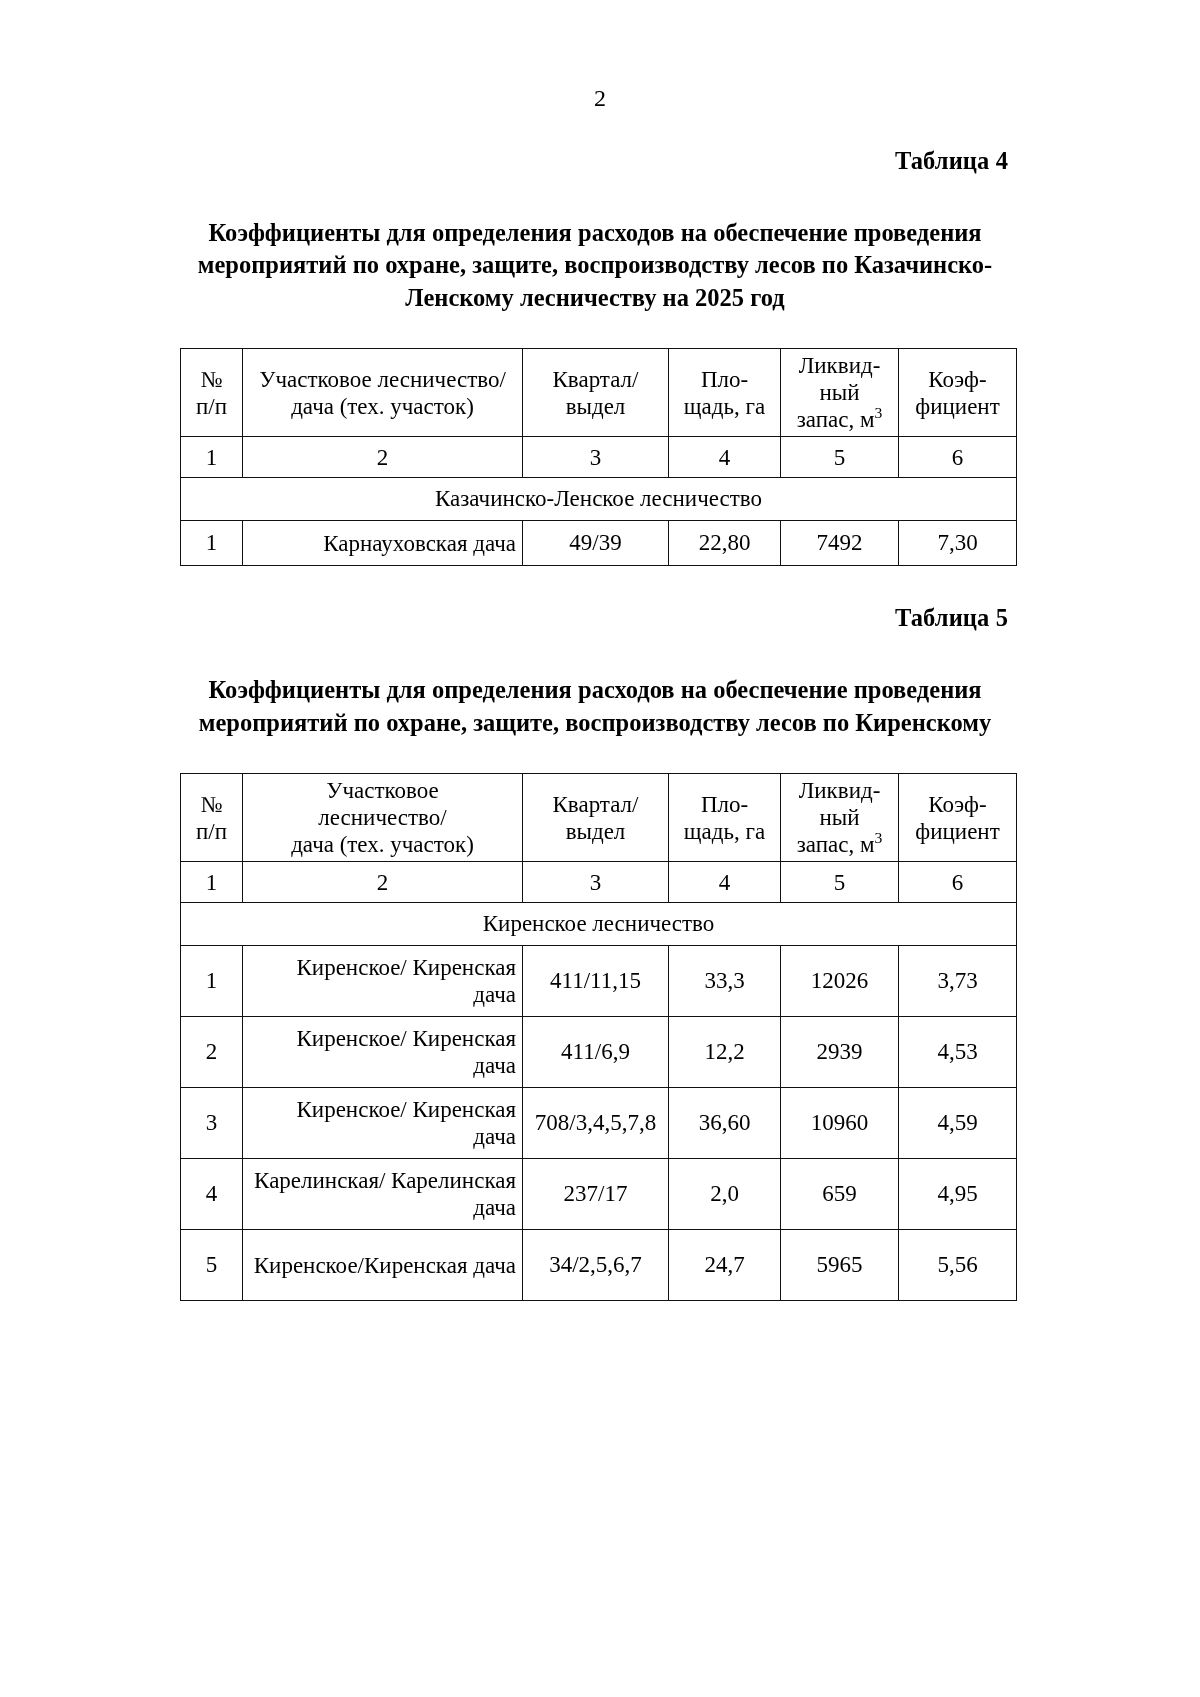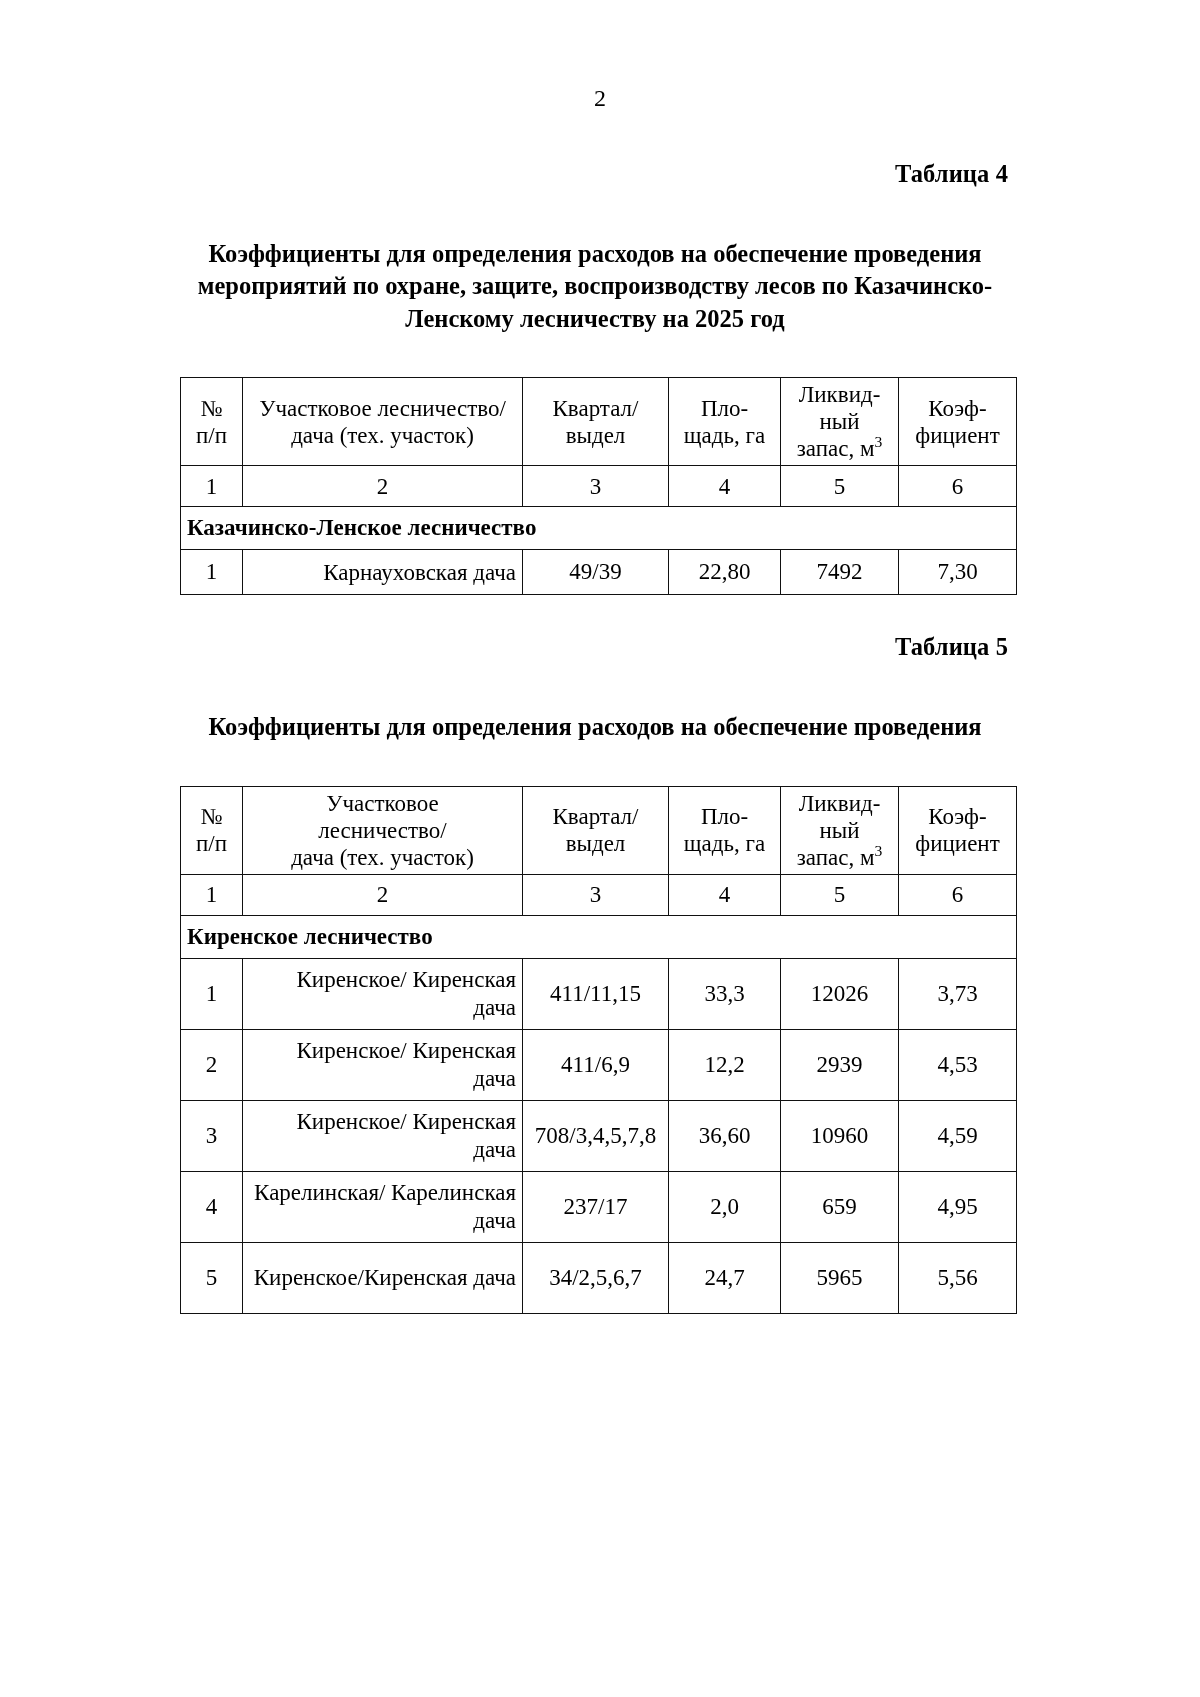--- a/index.html
+++ b/index.html
@@ -30,40 +30,40 @@
     top: 86px;
     left: 0;
     width: 1200px;
     text-align: center;
     font-size: 24px;
     line-height: 1;
   }
 
   .content {
     position: absolute;
-    top: 160px;
+    top: 147px;
     left: 180px;
     width: 830px;
   }
 
   .table-label {
     text-align: right;
     font-weight: bold;
     font-size: 24.5px;
     letter-spacing: 0.1px;
     margin: 0;
     padding-right: 2px;
   }
 
   .table-title {
     text-align: center;
     font-weight: bold;
     font-size: 24.5px;
     line-height: 1.32;
-    margin: 8px;
+    margin: 0;
     padding: 0 8px;
   }
 
   .spacer-after-label { height: 42px; }
   .spacer-after-title { height: 34px; }
   .spacer-between-tables { height: 38px; }
 
   table.doc-table {
     border-collapse: collapse;
     width: 806px;
@@ -92,23 +92,23 @@
   .c-stock { width: 118px; }
   .c-coef  { width: 118px; }
 
   tr.num-row td {
     text-align: center;
     height: 34px;
     line-height: 1.1;
   }
 
   tr.section-row td {
+    text-align: center;
     height: 36px;
     line-height: 1.15;
-    font-weight: bold;
   }
 
   td.cell-center { text-align: center; }
   td.cell-left   { text-align: right; padding-left: 8px; line-height: 1.2; }
 
   tr.data-row td { height: 38px; }
   tr.data-row-tall td { height: 64px; }
 
   sup { font-size: 0.68em; vertical-align: super; line-height: 0; }
 
@@ -194,20 +194,21 @@
       </tbody>
     </table>
 
     <div class="spacer-between-tables"></div>
 
     <div class="table-label">Таблица 5</div>
     <div class="spacer-after-label"></div>
 
     <div class="table-title">
       <div>Коэффициенты для определения расходов на обеспечение проведения</div>
+      <div>мероприятий по охране, защите, воспроизводству лесов по Киренскому</div>
     </div>
     <div class="spacer-after-title"></div>
 
     <table class="doc-table">
       <colgroup>
         <col class="c-num">
           <col class="c-name">
           <col class="c-kv">
         <col class="c-area">
           <col class="c-stock">

